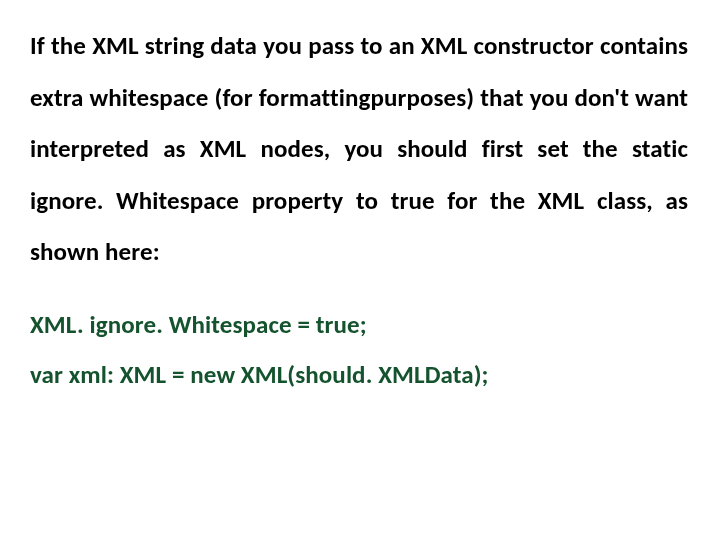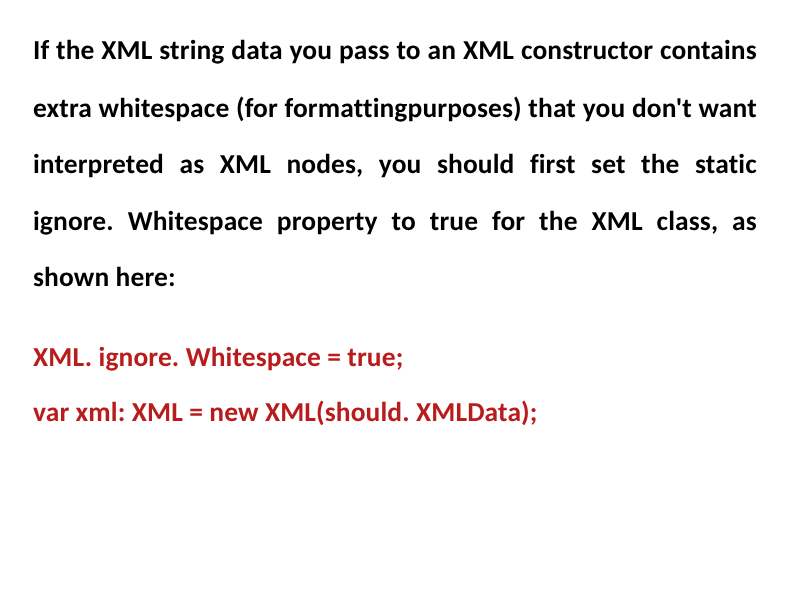--- a/index.html
+++ b/index.html
@@ -19,21 +19,21 @@
   .body-para {
     color: #000;
     font-weight: 700;
     font-size: 25px;
     line-height: 2.06;
     text-align: justify;
     margin: 0 0 22px 0;
     letter-spacing: 0.1px;
   }
   .code-block {
-    color: #b91c1c; 
+    color: #14532d; 
     font-weight: 700;
     font-size: 25px;
     line-height: 2.0;
     margin: 0;
     letter-spacing: 0.1px;
   }
   .code-line {
     display: block;
   }
 </style>

